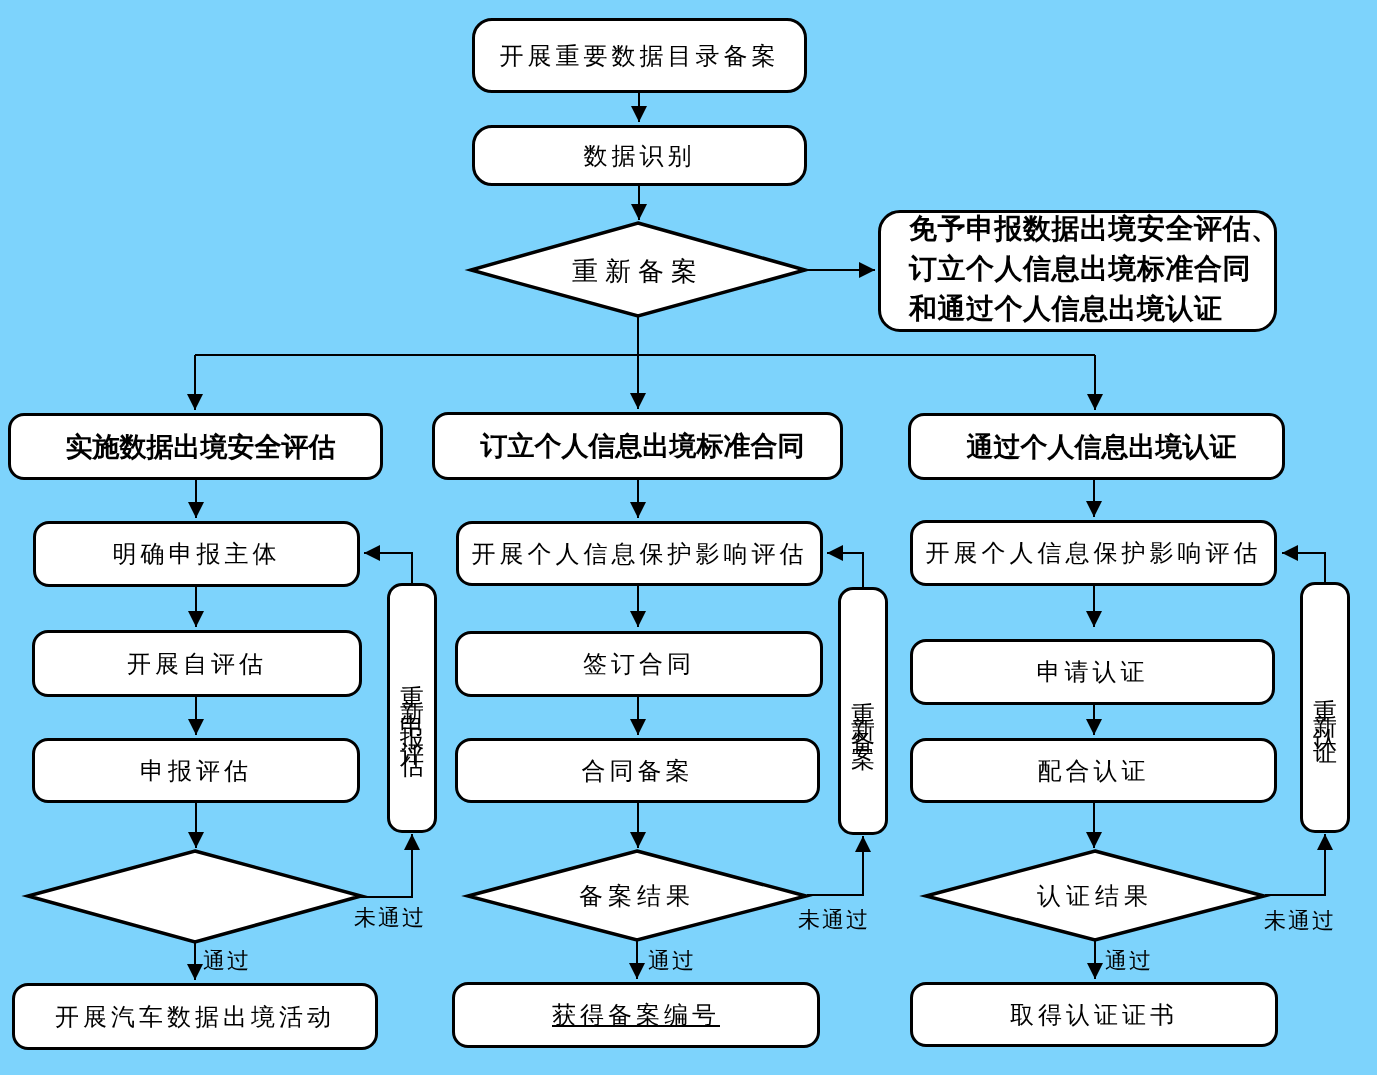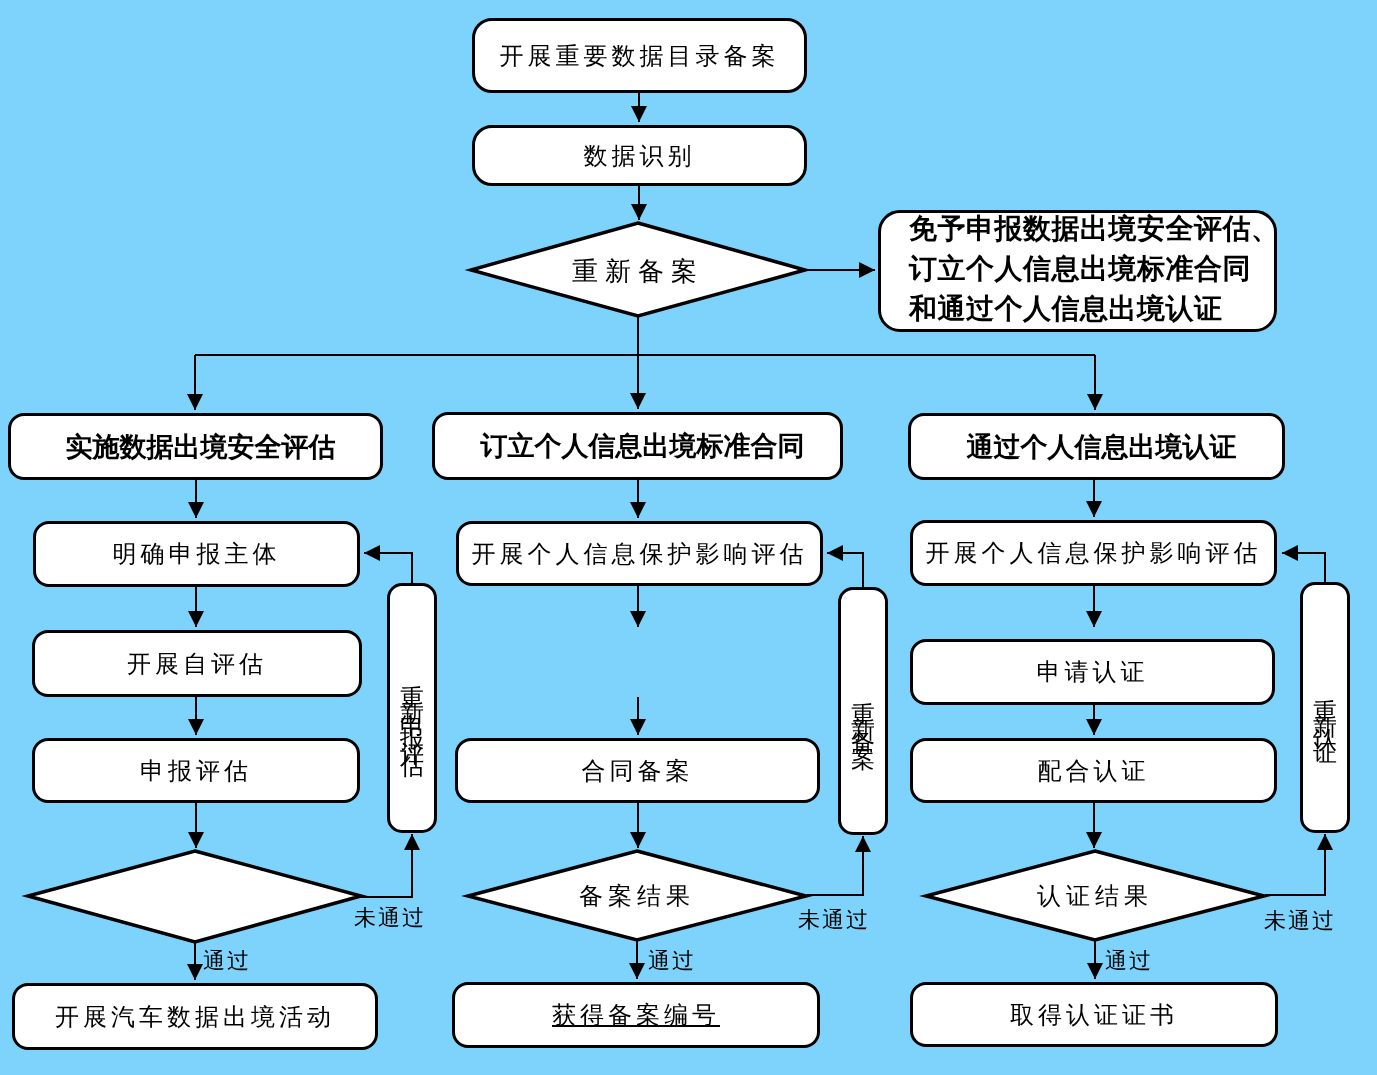--- a/index.html
+++ b/index.html
@@ -183,20 +183,23 @@
   </div>
   <div class="edge-label" style="left:203px; top:946px;">通过</div>
   <div class="edge-label" style="left:354px; top:903px;">未通过</div>
 
   <div class="box bold-sans" style="left:432px; top:412px; width:411px; height:68px;">
     <span>订立个人信息出境标准合同</span>
   </div>
   <div class="box serif" style="left:456px; top:521px; width:367px; height:65px;">
     <span>开展个人信息保护影响评估</span>
   </div>
+  <div class="box serif" style="left:455px; top:631px; width:368px; height:66px;">
+    <span>签订合同</span>
+  </div>
   <div class="box serif" style="left:455px; top:738px; width:365px; height:65px;">
     <span>合同备案</span>
   </div>
   <div class="diamond-label dm-sub" style="left:468px; top:880px; width:338px;">备案结果</div>
   <div class="box vbox" style="left:838px; top:587px; width:50px; height:248px;">
     <span class="vtext">重新备案</span>
   </div>
   <div class="box serif" style="left:452px; top:982px; width:368px; height:66px;text-decoration:underline;">
     <span>获得备案编号</span>
   </div>

